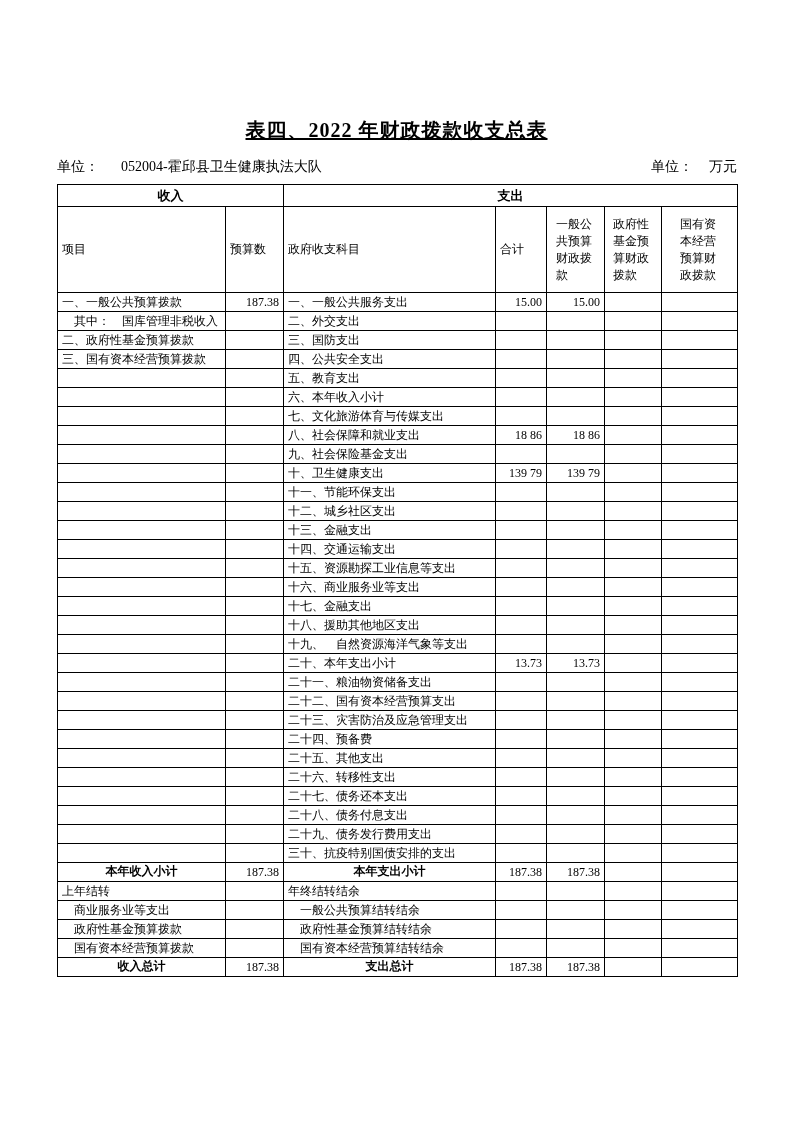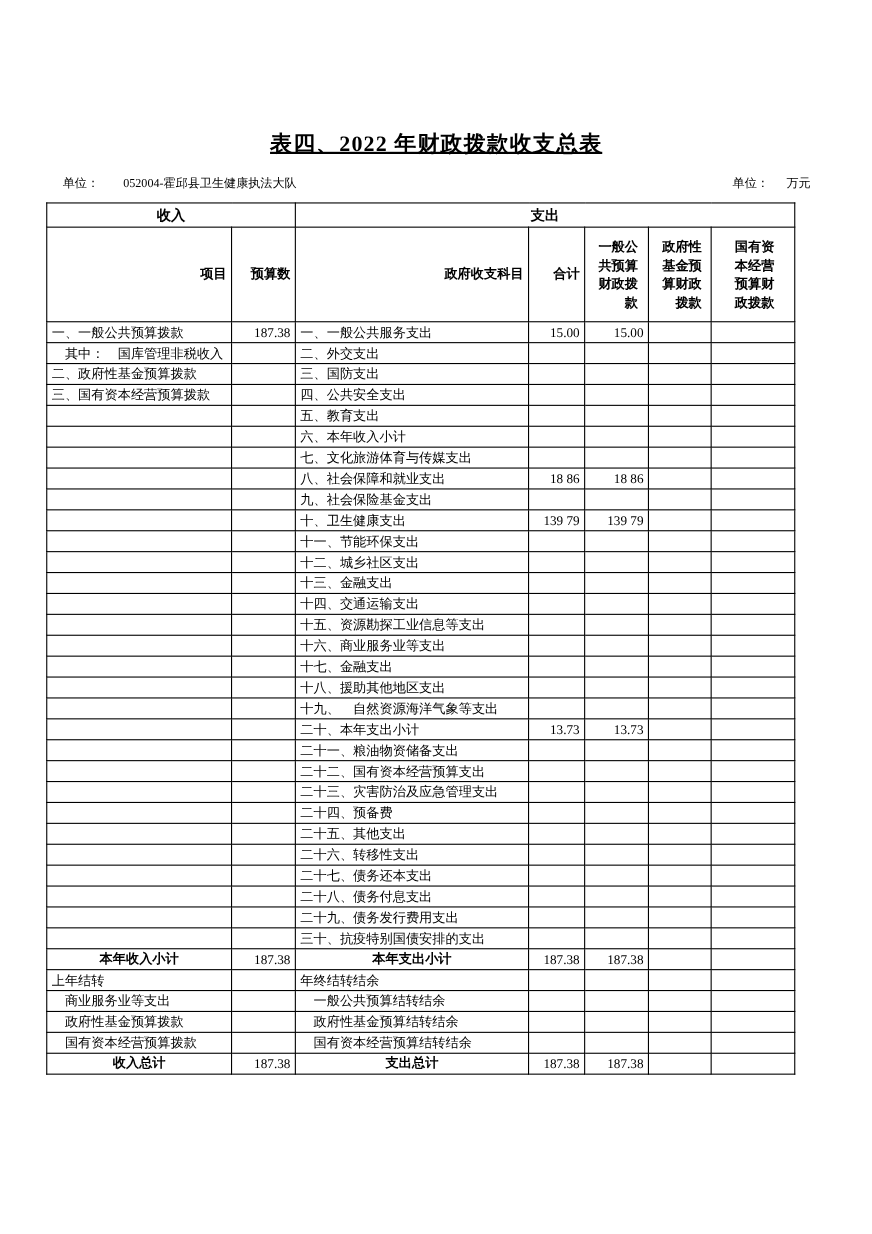--- a/index.html
+++ b/index.html
@@ -28,50 +28,50 @@
     letter-spacing: 1px;
     text-decoration: underline;
   }
   .unit-line {
     position: absolute;
     top: 159px;
     left: 57px;
     width: 680px;
     display: flex;
     justify-content: space-between;
-    font-size: 11px;
+    font-size: 14px;
     line-height: 16px;
   }
   .unit-left .unit-val { margin-left: 22px; }
   .unit-right .unit-val { margin-left: 16px; }
   table.budget-table {
     position: absolute;
-    left: 42px;
+    left: 57px;
     top: 184px;
     width: 680px;
     border-collapse: collapse;
     table-layout: fixed;
     font-size: 12px;
   }
   .budget-table th, .budget-table td {
     border: 1px solid #000000;
     padding: 0 4px;
     overflow: hidden;
   }
   .budget-table thead tr.section-row th {
     height: 22px;
     font-size: 13px;
     font-weight: bold;
     text-align: center;
     vertical-align: middle;
   }
   .budget-table thead tr.col-heads th {
     height: 86px;
-    font-weight: bold;
-    text-align: right;
+    font-weight: normal;
+    text-align: left;
     vertical-align: middle;
     line-height: 17px;
   }
   .budget-table thead th.nh1 { padding: 0 9px; }
   .budget-table thead th.nh2 { padding: 0 8px; }
   .budget-table thead th.nh3 { padding: 0 18px; }
   .budget-table tbody td {
     height: 19px;
     line-height: 17px;
     vertical-align: middle;

